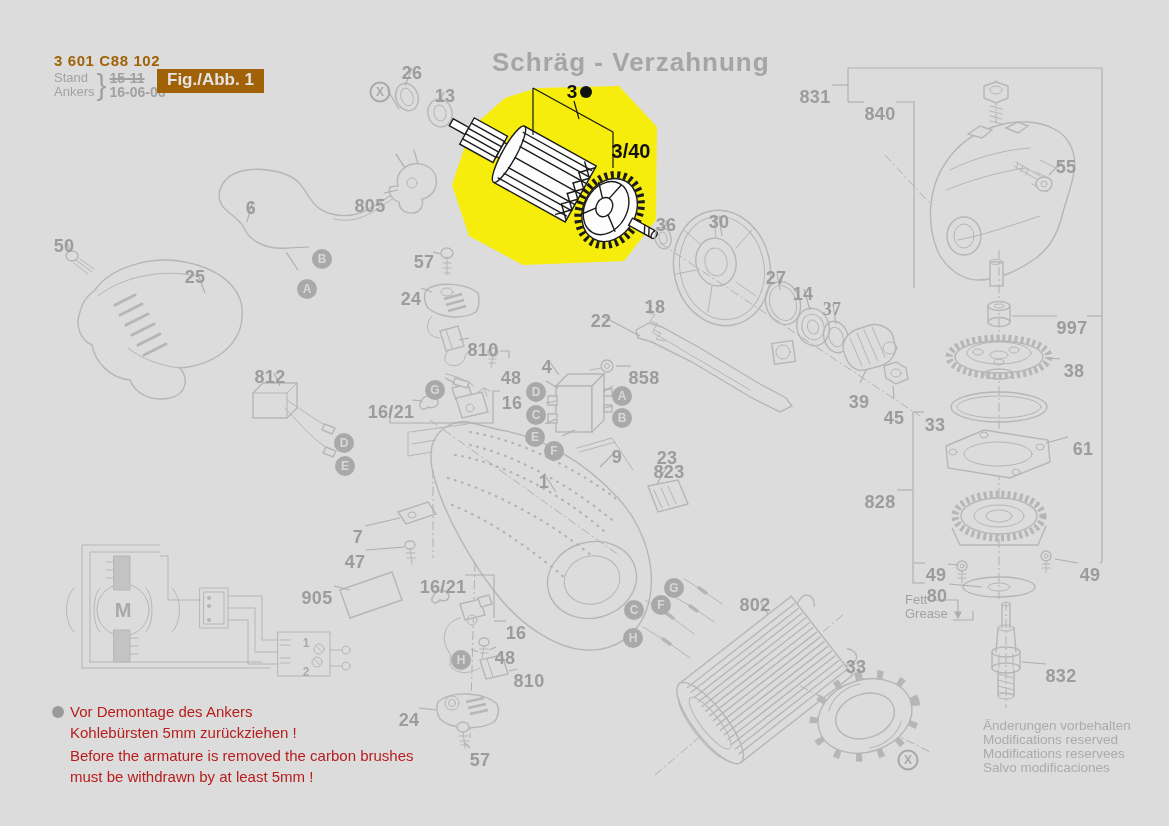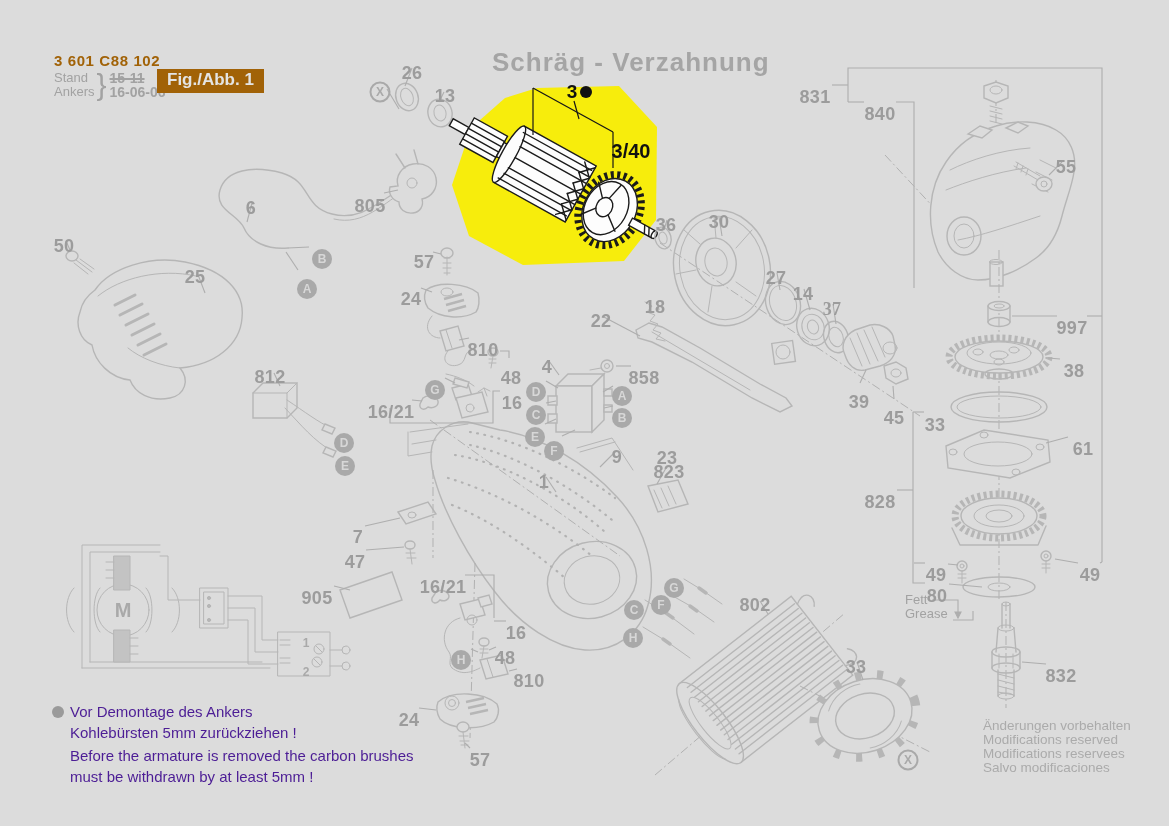--- a/index.html
+++ b/index.html
@@ -35,21 +35,21 @@
   .hd-rev .c2 div{font-size:14px;line-height:14px;font-weight:bold;}
   .strike{text-decoration:line-through;text-decoration-thickness:2px;}
   .fig-badge{position:absolute;left:157px;top:69px;background:#a16207;color:#e4e4e4;font-weight:bold;
              font-size:17px;padding:1px 10px 3px;}
   .title{position:absolute;left:492px;top:47px;font-size:26px;font-weight:bold;color:#a5a5a5;letter-spacing:1px;}
   .hl-label{position:absolute;transform:translate(-50%,-50%);font-weight:bold;color:#111;}
   .hl-ref{font-size:19px;}
   .hl-ratio{font-size:20px;margin-left:16px;}
   .hl-dot{position:absolute;width:12px;height:12px;border-radius:50%;background:#111;}
   .grease{position:absolute;left:905px;top:593px;font-size:13px;color:#a2a2a2;line-height:14px;}
-  .notes{position:absolute;left:70px;top:701px;font-size:15px;color:#4c1d95;line-height:21px;}
+  .notes{position:absolute;left:70px;top:701px;font-size:15px;color:#b91c1c;line-height:21px;}
   .notes .gap{height:2px;}
   .note-bullet{position:absolute;left:52px;top:706px;width:12px;height:12px;border-radius:50%;background:#9a9a9a;}
   .footer{position:absolute;left:983px;top:719px;font-size:13.5px;color:#ababab;line-height:14px;}
   .schem-lbl{position:absolute;transform:translate(-50%,-50%);color:#a9a9a9;}
   .schem-m{font-size:20px;font-weight:bold;}
   .schem-n{font-size:12px;font-weight:bold;}
 </style>
 </head>
 <body>
 

